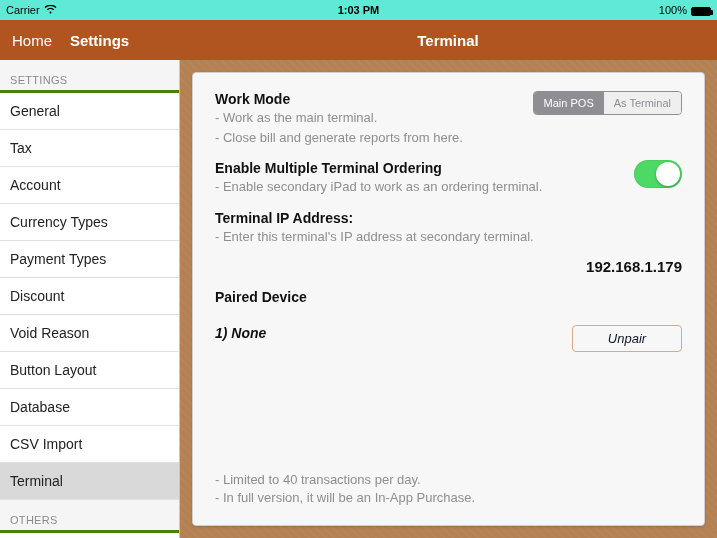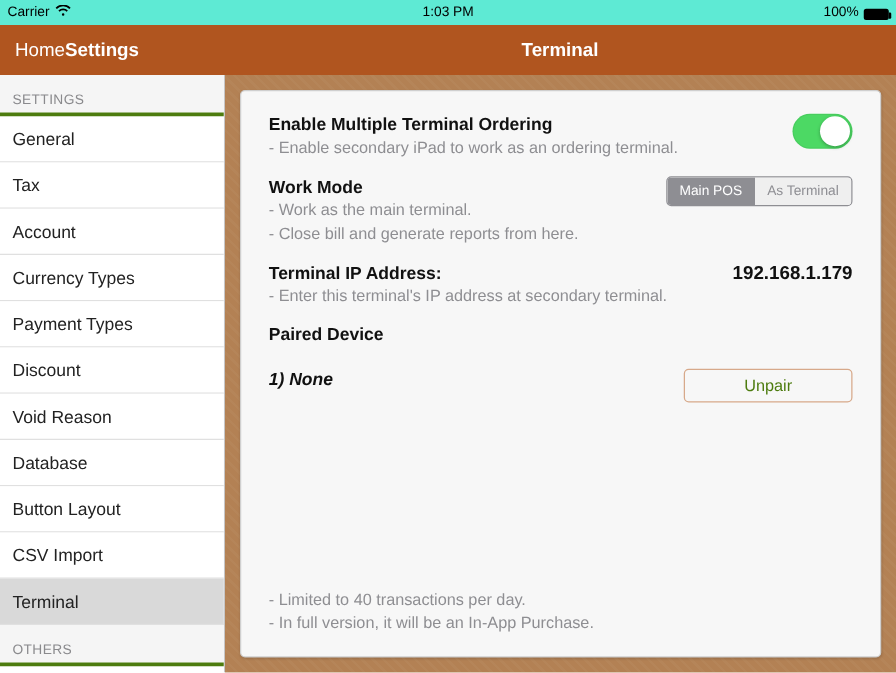--- a/index.html
+++ b/index.html
@@ -1,24 +1,24 @@
 <!DOCTYPE html>
 <html><head>
 <meta charset="utf-8">
 <style>
   * { box-sizing: border-box; margin: 0; padding: 0; }
   html, body { width: 717px; height: 538px; font-family: -apple-system, "Helvetica Neue", Arial, sans-serif; background: #fff; overflow: hidden; }
   .statusbar { height: 20px; background: #5eead4; color: #000; display: flex; align-items: center; font-size: 11px; padding: 0 6px; position: relative; }
   .statusbar .carrier { display: flex; align-items: center; gap: 4px; }
-  .statusbar .time { position: absolute; left: 50%; transform: translateX(-50%); font-weight: 400; }
+  .statusbar .time { position: absolute; left: 50%; transform: translateX(-50%); font-weight: 700; }
   .statusbar .right { margin-left: auto; display: flex; align-items: flex-end; gap: 4px; font-weight: 500; }
   .battery { display: inline-block; width: 20px; height: 9px; border: 1px solid #000; border-radius: 2px; position: relative; background: #000; }
   .battery::after { content:""; position:absolute; right:-3px; top:2px; width:2px; height:5px; background:#000; border-radius:0 1px 1px 0; }
   .navbar { height: 40px; background: #b0551f; display: flex; align-items: center; color: #fff; position: relative; }
-  .navbar .l { display: flex; padding-left: 12px; font-size: 15px; }
+  .navbar .l { display: flex; gap: 18px; padding-left: 12px; font-size: 15px; }
   .navbar .home { font-weight: 400; }
   .navbar .settings { font-weight: 600; }
   .navbar .title { position: absolute; left: 50%; transform: translateX(-50%); font-weight: 600; font-size: 15px; left: calc(180px + (717px - 180px)/2); }
   
   .navbar .title { left: 448px; }
   .body { display: flex; height: calc(538px - 60px); }
   .sidebar { width: 180px; background: #f5f5f5; border-right: 1px solid #c7c6c6; overflow-y: auto; }
   .sidebar .ghead { font-size: 11px; color: #8a8a8d; padding: 14px 10px 4px 10px; letter-spacing: .3px; }
   .sidebar .item { font-size: 14px; color: #222; background: #fff; padding: 10px 10px; border-bottom: 1px solid #e0e0e0; cursor: pointer; }
   .sidebar .item.first { border-top: 3px solid #4d7c0f; }
@@ -29,22 +29,22 @@
   .row { display:flex; justify-content:space-between; align-items:flex-start; margin-bottom: 14px; }
   .row .txt { flex:1; padding-right: 10px; }
   .row .h { font-weight: 700; font-size: 14px; color:#111; }
   .row .d { font-size: 13px; color: #8e8e92; margin-top: 2px; line-height: 1.35; }
   .row .ctrl { flex-shrink:0; }
   .switch { width: 48px; height: 28px; background: #4cd964; border-radius: 14px; position: relative; box-shadow: inset 0 0 0 1px rgba(0,0,0,.05); cursor:pointer; }
   .switch .knob { position:absolute; right:2px; top:2px; width:24px; height:24px; background:#fff; border-radius:50%; box-shadow:0 1px 3px rgba(0,0,0,.3); }
   .seg { display:flex; border:1px solid #8e8e93; border-radius:4px; overflow:hidden; font-size:11px; height:24px; }
   .seg div { padding: 0 10px; display:flex; align-items:center; cursor:pointer; color:#8e8e93; background:#efefef; min-width:60px; justify-content:center; }
   .seg div.active { background:#8e8e93; color:#fff; }
-  .ip { font-weight:700; font-size:15px; color:#111; }
-  .unpair { border:1px solid #d7a98a; color:#4d7c0f; background:transparent; border-radius:4px; padding:5px 0; width:135px; font-size:13px; cursor:pointer; text-align:center; }
+  .ip { font-weight:700; font-size:15px; color:#111;margin-top:48px; }
+  .unpair { border:1px solid #d7a98a; color:#0f172a; background:transparent; border-radius:4px; padding:5px 0; width:110px; font-size:13px; cursor:pointer; text-align:center;font-style:italic; }
   .footer { margin-top:auto; font-size:13px; color:#8e8e92; line-height:1.4; }
   .wifi-icon { display:inline-block; }
 </style>
 </head>
 <body>
 
 <div class="statusbar">
   <div class="carrier">
     <span>Carrier</span>
     <span class="wifi-icon">
@@ -72,57 +72,57 @@
   <div class="sidebar">
     <div class="ghead">SETTINGS</div>
     <div id="g1">
         <div class="item first">General</div>
         <div class="item">Tax</div>
         <div class="item">Account</div>
         <div class="item">Currency Types</div>
         <div class="item">Payment Types</div>
         <div class="item">Discount</div>
         <div class="item">Void Reason</div>
+        <div class="item">Button Layout</div>
         <div class="item">Database</div>
-        <div class="item">Button Layout</div>
         <div class="item">CSV Import</div>
         <div class="item selected">Terminal</div>
       </div>
     <div class="ghead">OTHERS</div>
     <div id="g2">
         <div class="item first">Previous Receipts</div>
       </div>
   </div>
 
   <div class="content-wrap">
     <div class="card">
 
       <div class="row">
         <div class="txt">
-          <div class="h">Enable Multiple Terminal Ordering</div>
-          <div class="d">- Enable secondary iPad to work as an ordering terminal.</div>
-        </div>
-        <div class="ctrl">
-          <div class="switch">
-              <div class="knob"></div>
-            </div>
-        </div>
-      </div>
-
-      <div class="row">
-        <div class="txt">
           <div class="h">Work Mode</div>
           <div class="d">- Work as the main terminal.</div>
           <div class="d">- Close bill and generate reports from here.</div>
         </div>
         <div class="ctrl">
           <div class="seg">
             <div class="active">Main POS</div>
             <div>As Terminal</div>
           </div>
+        </div>
+      </div>
+
+      <div class="row">
+        <div class="txt">
+          <div class="h">Enable Multiple Terminal Ordering</div>
+          <div class="d">- Enable secondary iPad to work as an ordering terminal.</div>
+        </div>
+        <div class="ctrl">
+          <div class="switch">
+              <div class="knob"></div>
+            </div>
         </div>
       </div>
 
       <div class="row">
         <div class="txt">
           <div class="h">Terminal IP Address:</div>
           <div class="d">- Enter this terminal's IP address at secondary terminal.</div>
         </div>
         <div class="ctrl">
           <div class="ip">192.168.1.179</div>

